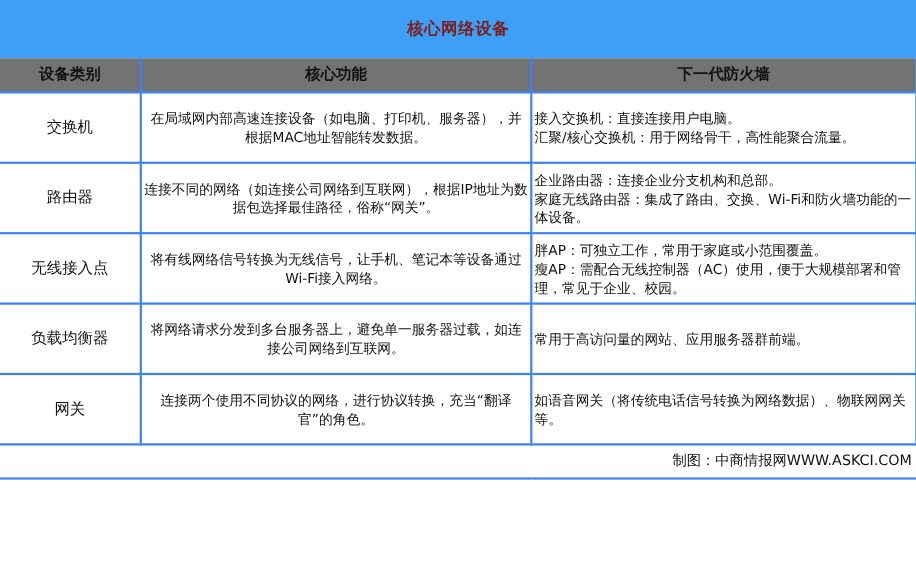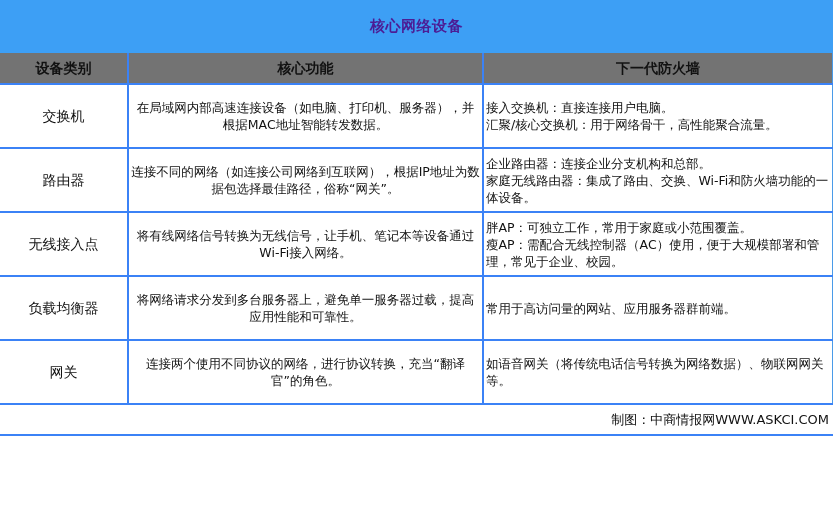--- a/index.html
+++ b/index.html
@@ -1,20 +1,20 @@
 <!DOCTYPE html>
 <html><head>
 <meta charset="utf-8">
 <style>
   html, body { margin: 0; padding: 0; background: #ffffff; }
   body { width: 833px; height: 516px; overflow: hidden; font-family: "DejaVu Sans", "Liberation Sans", sans-serif; }
   .wrap { position: relative; width: 833px; height: 516px; }
   .title-band {
     position: absolute; left: 0; top: 0; width: 833px; height: 53px;
-    background: #3d9ff5; color: #4c1d95;
+    background: #3d9ff5; color: #7f1d1d;
     display: flex; align-items: center; justify-content: center;
     font-size: 15px; font-weight: bold; letter-spacing: 0.5px; text-align: right;
   }
   table {
     position: absolute; left: 0; top: 53px;
     width: 833px; border-collapse: collapse; table-layout: fixed;
   }
   col.c1 { width: 128px; }
   col.c2 { width: 355px; }
   col.c3 { width: 350px; }
@@ -71,21 +71,21 @@
 家庭无线路由器：集成了路由、交换、Wi-Fi和防火墙功能的一体设备。</td>
       </tr>
       <tr class="body-row">
         <td class="cat">无线接入点</td>
         <td class="func">将有线网络信号转换为无线信号，让手机、笔记本等设备通过Wi-Fi接入网络。</td>
         <td class="desc">胖AP：可独立工作，常用于家庭或小范围覆盖。
 瘦AP：需配合无线控制器（AC）使用，便于大规模部署和管理，常见于企业、校园。</td>
       </tr>
       <tr class="body-row">
         <td class="cat">负载均衡器</td>
-        <td class="func">将网络请求分发到多台服务器上，避免单一服务器过载，提高应用性能和可靠性。</td>
+        <td class="func">将网络请求分发到多台服务器上，避免单一服务器过载，如连接公司网络到互联网。</td>
         <td class="desc">常用于高访问量的网站、应用服务器群前端。</td>
       </tr>
       <tr class="body-row">
         <td class="cat">网关</td>
         <td class="func">连接两个使用不同协议的网络，进行协议转换，充当“翻译官”的角色。</td>
         <td class="desc">如语音网关（将传统电话信号转换为网络数据）、物联网网关等。</td>
       </tr>
       <tr class="footer-row">
         <td colspan="3">制图：中商情报网WWW.ASKCI.COM</td>
       </tr>

